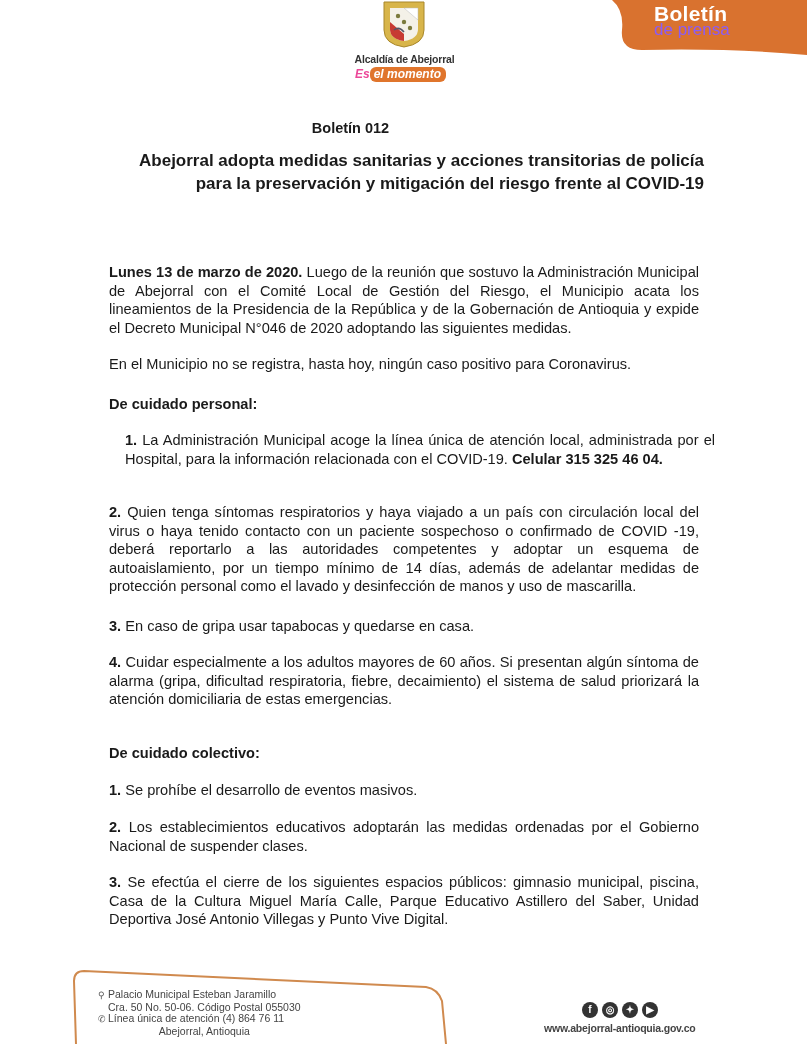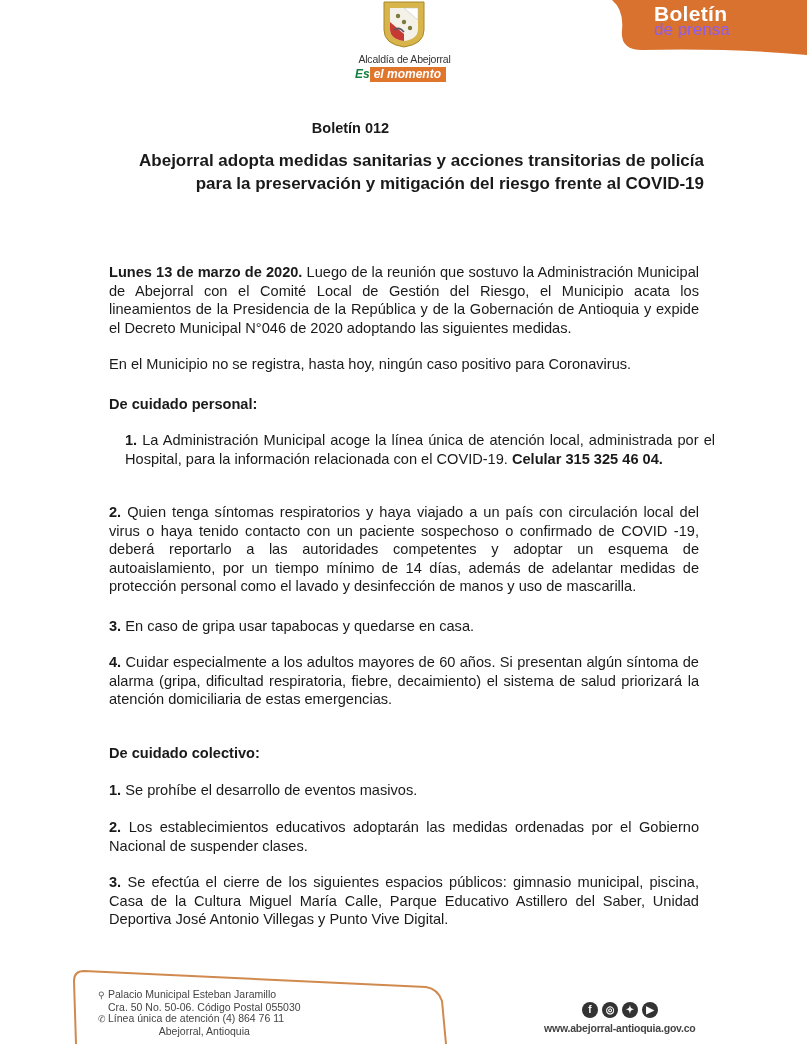--- a/index.html
+++ b/index.html
@@ -1,24 +1,24 @@
 <!DOCTYPE html>
 <html><head>
 <meta charset="utf-8">
 <style>
   html, body { margin: 0; padding: 0; background: #ffffff; }
   body { width: 807px; height: 1044px; position: relative; overflow: hidden; font-family: "Liberation Sans", sans-serif; color: #1a1a1a; }
 
   
   .logo { position: absolute; left: 352px; top: 0; width: 105px; height: 86px; text-align: center; }
   .crest { position: absolute; left: 30px; top: 0; width: 44px; height: 48px; }
-  .logo-name { position: absolute; left: 0; top: 53px; width: 105px; font-size: 10.5px; font-weight: normal; color: #333; letter-spacing: -0.2px; text-align: center; }
+  .logo-name { position: absolute; left: 0; top: 53px; width: 105px; font-size: 10.5px; font-weight: bold; color: #333; letter-spacing: -0.2px; text-align: center; }
   .logo-slogan { position: absolute; left: 2px; top: 67px; width: 101px; height: 15px; font-size: 12px; font-weight: bold; font-style: italic; text-align: left; }
-  .logo-slogan .es { color: #15803d; padding-left: 1px; }
-  .logo-slogan .mom { background: #e0752c; color: #fff; padding: 0 5px 0 4px; display: inline-block; height: 15px; line-height: 15px; }
+  .logo-slogan .es { color: #ec4899; padding-left: 1px; }
+  .logo-slogan .mom { background: #e0752c; color: #fff; padding: 0 5px 0 4px; display: inline-block; height: 15px; line-height: 15px; border-radius: 6px; }
 
   
   .badge { position: absolute; left: 612px; top: 0; width: 195px; height: 55px; }
   .badge svg { position: absolute; left: 0; top: 0; }
   .badge-title { position: absolute; left: 42px; top: 2px; font-size: 21px; font-weight: bold; color: #fff; letter-spacing: 0.3px; }
   .badge-sub { position: absolute; left: 42px; top: 20px; font-size: 17px; color: #8b5cf6; }
 
   
   .bulletin-no { position: absolute; left: 0; top: 120px; width: 701px; text-align: center; font-size: 14.5px; font-weight: bold; }
   .headline { position: absolute; left: 104px; top: 150px; width: 600px; text-align: right; font-size: 17px; font-weight: bold; line-height: 22.5px; }

